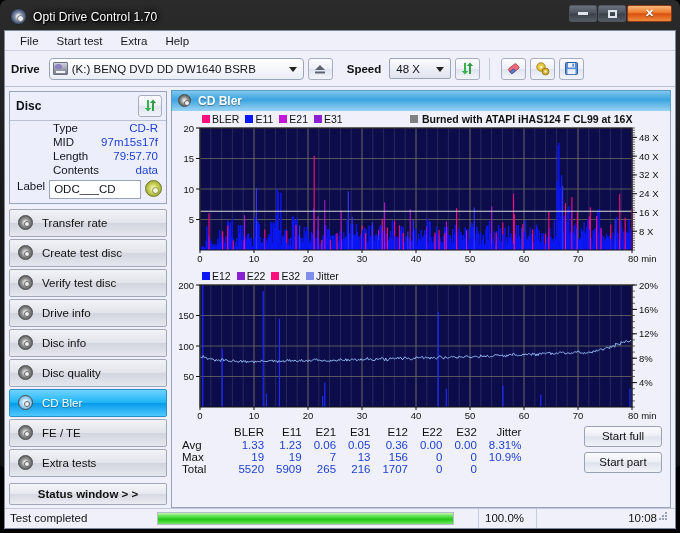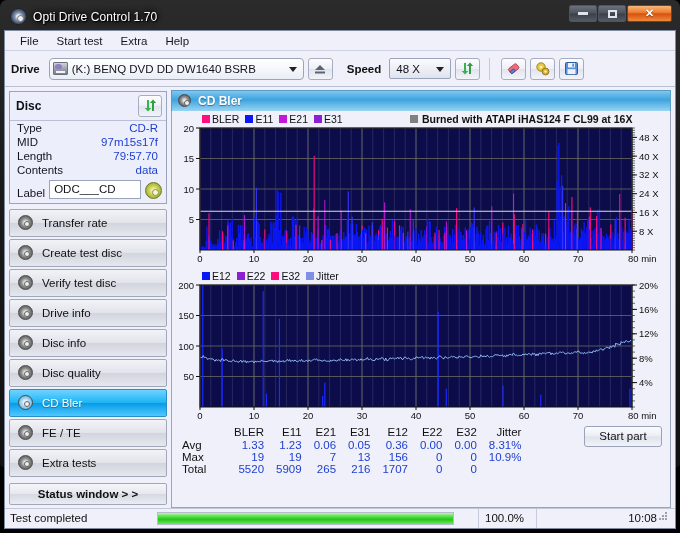--- a/index.html
+++ b/index.html
@@ -137,23 +137,23 @@
   .icon-btn {
     width: 24px; height: 22px;
     border: 1px solid #a6adc0; border-radius: 3px;
     background: linear-gradient(180deg,#fdfdff 0%,#eef0f7 48%,#e0e4ee 52%,#f2f4fa 100%);
     display: flex; align-items: center; justify-content: center;
   }
   .disc-row {
     display: flex; justify-content: space-between; align-items: center;
     padding: 1px 8px 1px 7px; font-size: 11.5px;
   }
-  .disc-key { color: #12151c; }
+  .disc-key { color: #12151c; margin-left: 36px; }
   .disc-val { color: #1d3fd0; }
-  #label-row { display: flex; align-items: flex-end; padding: 3px 4px 4px 7px; gap: 4px; }
+  #label-row { display: flex; align-items: flex-start; padding: 3px 4px 4px 7px; gap: 4px; }
   #label-key { font-size: 11.5px; color: #12151c; }
   #label-input {
     flex: 1; height: 19px; background: #fff;
     border: 1px solid #9aa4bb;
     font-size: 11.5px; color: #10131a;
     display: flex; align-items: center; padding-left: 4px;
   }
   #cd-icon {
     width: 17px; height: 17px; border-radius: 50%;
     background: radial-gradient(circle at 50% 50%, #f6f6d8 0%, #e8e89a 22%, #cdd45c 40%, #a8b23a 70%, #8d9630 100%);
@@ -1344,20 +1344,21 @@
                   <td>265</td>
                   <td>216</td>
                   <td>1707</td>
                   <td>0</td>
                   <td>0</td>
                   <td></td>
                 </tr>
               </tbody>
             </table>
             <div id="stats-btns">
+              <div class="act-btn">Start full</div>
               <div class="act-btn">Start part</div>
             </div>
           </div>
 
         </div>
       </div>
     </div>
 
     <div id="statusbar">
       <div id="status-text">Test completed</div>

